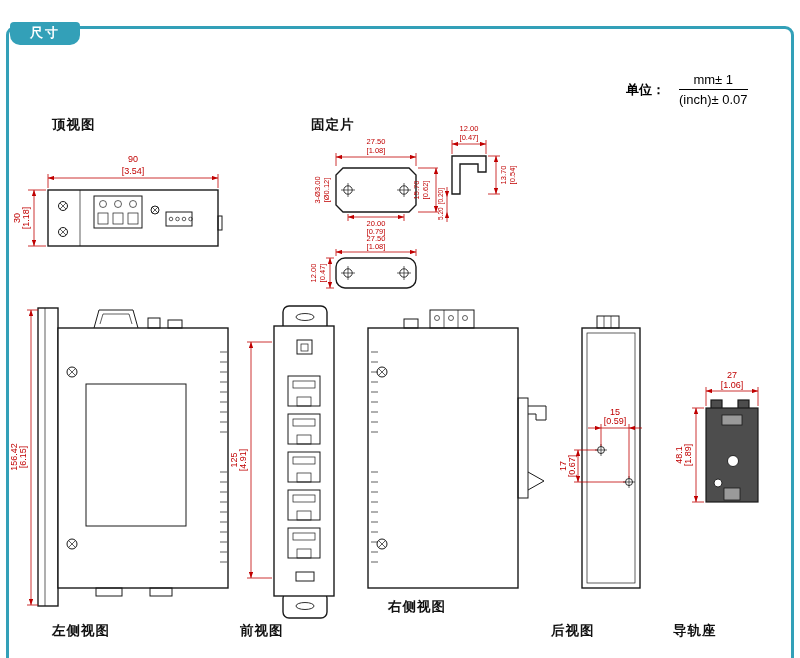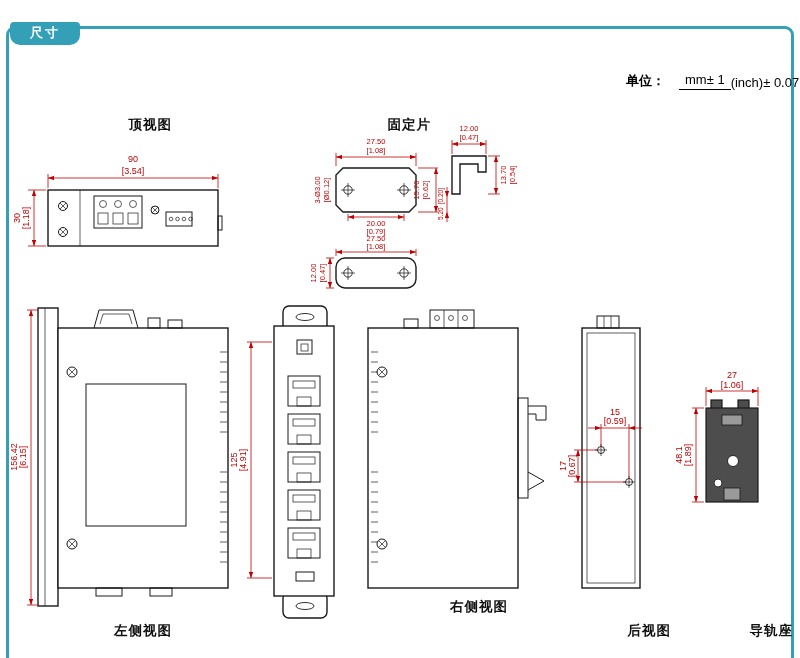--- a/index.html
+++ b/index.html
@@ -6,24 +6,24 @@
   #page{position:relative;width:800px;height:658px;background:#fff;overflow:hidden;
         font-family:"Liberation Sans",sans-serif;margin-top:20px;}
   #frame{position:absolute;left:6px;top:6px;right:6px;bottom:6px;
          border:3px solid #33a0b8;border-radius:9px;pointer-events:none;}
   #tab{position:absolute;left:10px;top:2px;background:#33a0b8;color:#fff;
        font-size:13px;font-weight:bold;letter-spacing:2px;padding:2px 20px 3px;
        border-radius:4px 4px 10px 10px;z-index:5;}
   #units{position:absolute;left:626px;top:52px;display:flex;align-items:center;gap:14px;
          color:#000;font-size:13px;z-index:4;}
   #units .ulabel{font-weight:600;}
-  .frac{display:inline-flex;flex-direction:row;align-items:center;}
+  .frac{display:inline-flex;flex-direction:column;align-items:center;}
   .frac .num{align-self:stretch;text-align:center;padding:0 6px 2px;border-bottom:1.5px solid #000;}
   .frac .den{padding-top:2px;}
-  .vlabel{position:absolute;width:120px;text-align:right;color:#111;
+  .vlabel{position:absolute;width:120px;text-align:left;color:#111;
           font-size:13.5px;font-weight:bold;letter-spacing:1px;}
   svg{position:absolute;left:0;top:0;font-family:"Liberation Sans",sans-serif;}
   .o{fill:#fff;stroke:#1a1a1a;stroke-width:1.4;}
   .o2{fill:none;stroke:#1a1a1a;stroke-width:1;}
   .thin{fill:none;stroke:#1a1a1a;stroke-width:0.7;}
   .dk{fill:#4d4d4d;stroke:#1a1a1a;stroke-width:1.2;}
   .lt{fill:#9a9a9a;stroke:#1a1a1a;stroke-width:0.8;}
   .wh{fill:#fff;stroke:#1a1a1a;stroke-width:0.9;}
   .rl{stroke:#c00000;stroke-width:0.8;fill:none;}
   .rt{fill:#c00000;}
@@ -42,20 +42,21 @@
     <span class="ulabel">单位：</span>
     <span class="frac">
       <span class="num">mm± 1</span>
       <span class="den">(inch)± 0.07</span>
     </span>
   </div>
 
   <div class="vlabel" style="left:52px;top:96px;">顶视图</div>
   <div class="vlabel" style="left:52px;top:602px;">左侧视图</div>
   <div class="vlabel" style="left:311px;top:96px;">固定片</div>
+  <div class="vlabel" style="left:240px;top:602px;">前视图</div>
   <div class="vlabel" style="left:388px;top:578px;">右侧视图</div>
   <div class="vlabel" style="left:673px;top:602px;">导轨座</div>
   <div class="vlabel" style="left:551px;top:602px;">后视图</div>
 
   <svg width="800" height="658" viewBox="0 0 800 658">
     <defs>
       <marker id="ar" viewBox="0 0 8 6" refX="7.5" refY="3" markerWidth="8" markerHeight="6" orient="auto-start-reverse">
         <path d="M0,0.3 L7.5,3 L0,5.7 Z" fill="#c00000"></path>
       </marker>
     </defs>

